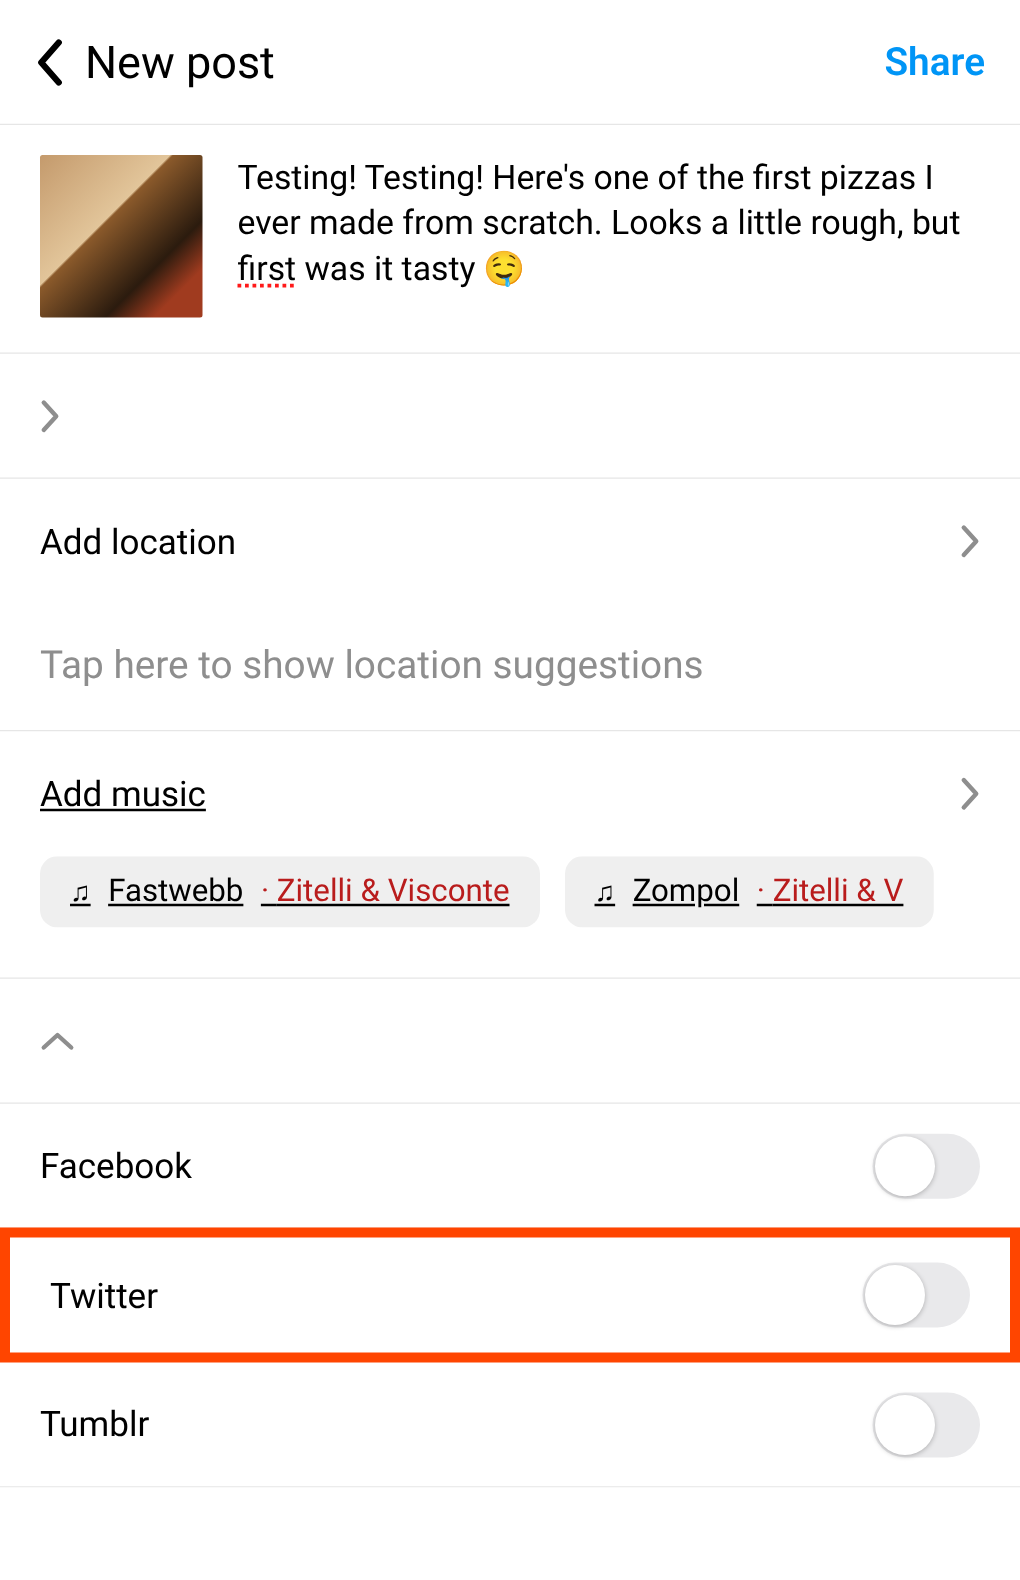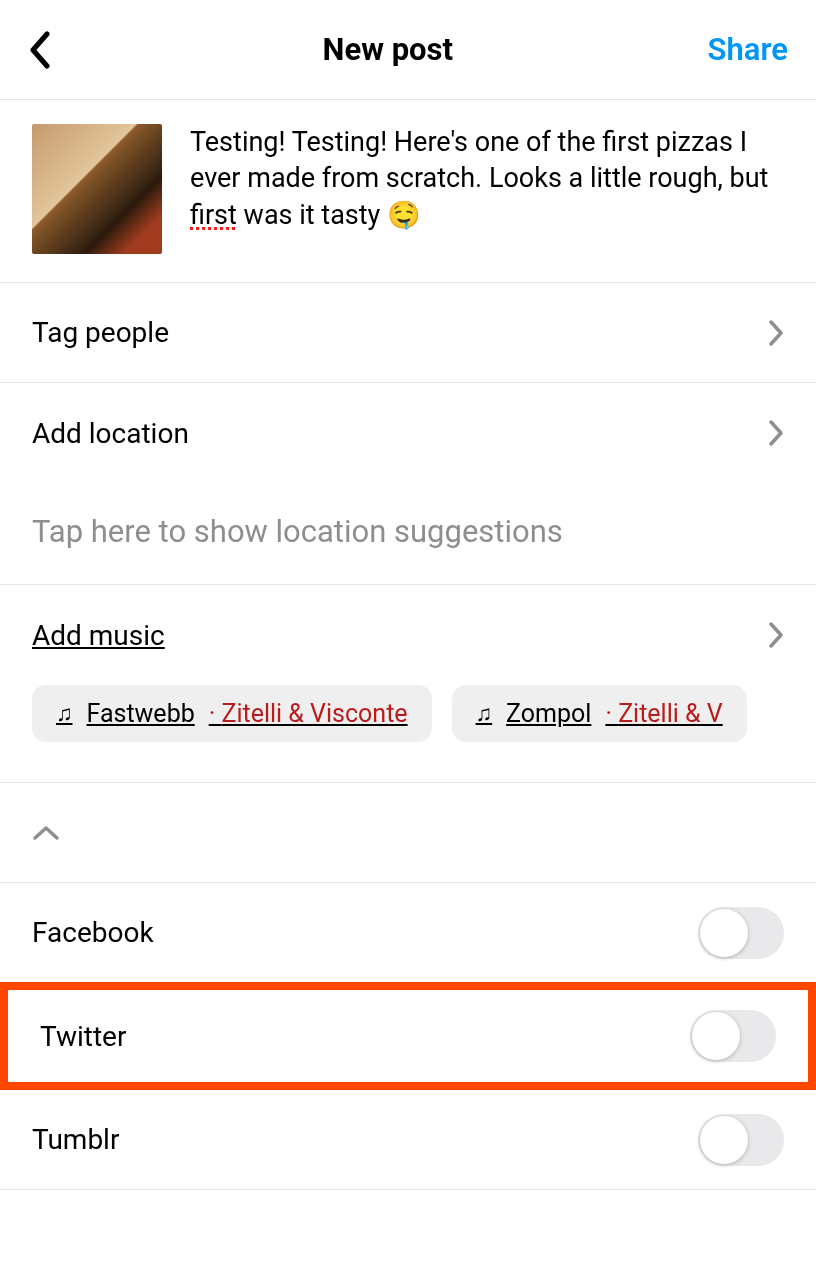--- a/index.html
+++ b/index.html
@@ -12,23 +12,22 @@
   }
   .header {
     display: flex;
     align-items: center;
     justify-content: space-between;
     height: 100px;
     padding: 0 28px;
     border-bottom: 1px solid #e6e6e6;
   }
   .header-title {
-    font-size: 31px;
-    font-weight: 700;
-    text-align: center;
+    font-size: 36px;
+    font-weight: 400;
     flex: 1;
   }
   .back-btn {
     width: 40px;
     display: flex;
     align-items: center;
     cursor: pointer;
   }
   .share-btn {
     font-size: 31px;
@@ -146,21 +145,20 @@
 </div>
 
 <div class="compose">
   <div class="thumb"></div>
   <div class="caption">
     <span>Testing! Testing! Here's one of the first pizzas I ever made from scratch. Looks a little rough, but </span><span class="misspell">first</span><span> was it tasty 🤤</span>
   </div>
 </div>
 
 <div class="row with-chevron">
-  <span>Tag people</span>
   <span class="chevron-right">
     <svg width="16" height="28" viewBox="0 0 16 28">
         <path d="M3 3 L13 14 L3 25" stroke="#8e8e8e" stroke-width="3.5" fill="none" stroke-linecap="round" stroke-linejoin="round"></path>
       </svg>
   </span>
 </div>
 
 <div class="row with-chevron noborder">
   <span>Add location</span>
   <span class="chevron-right">

